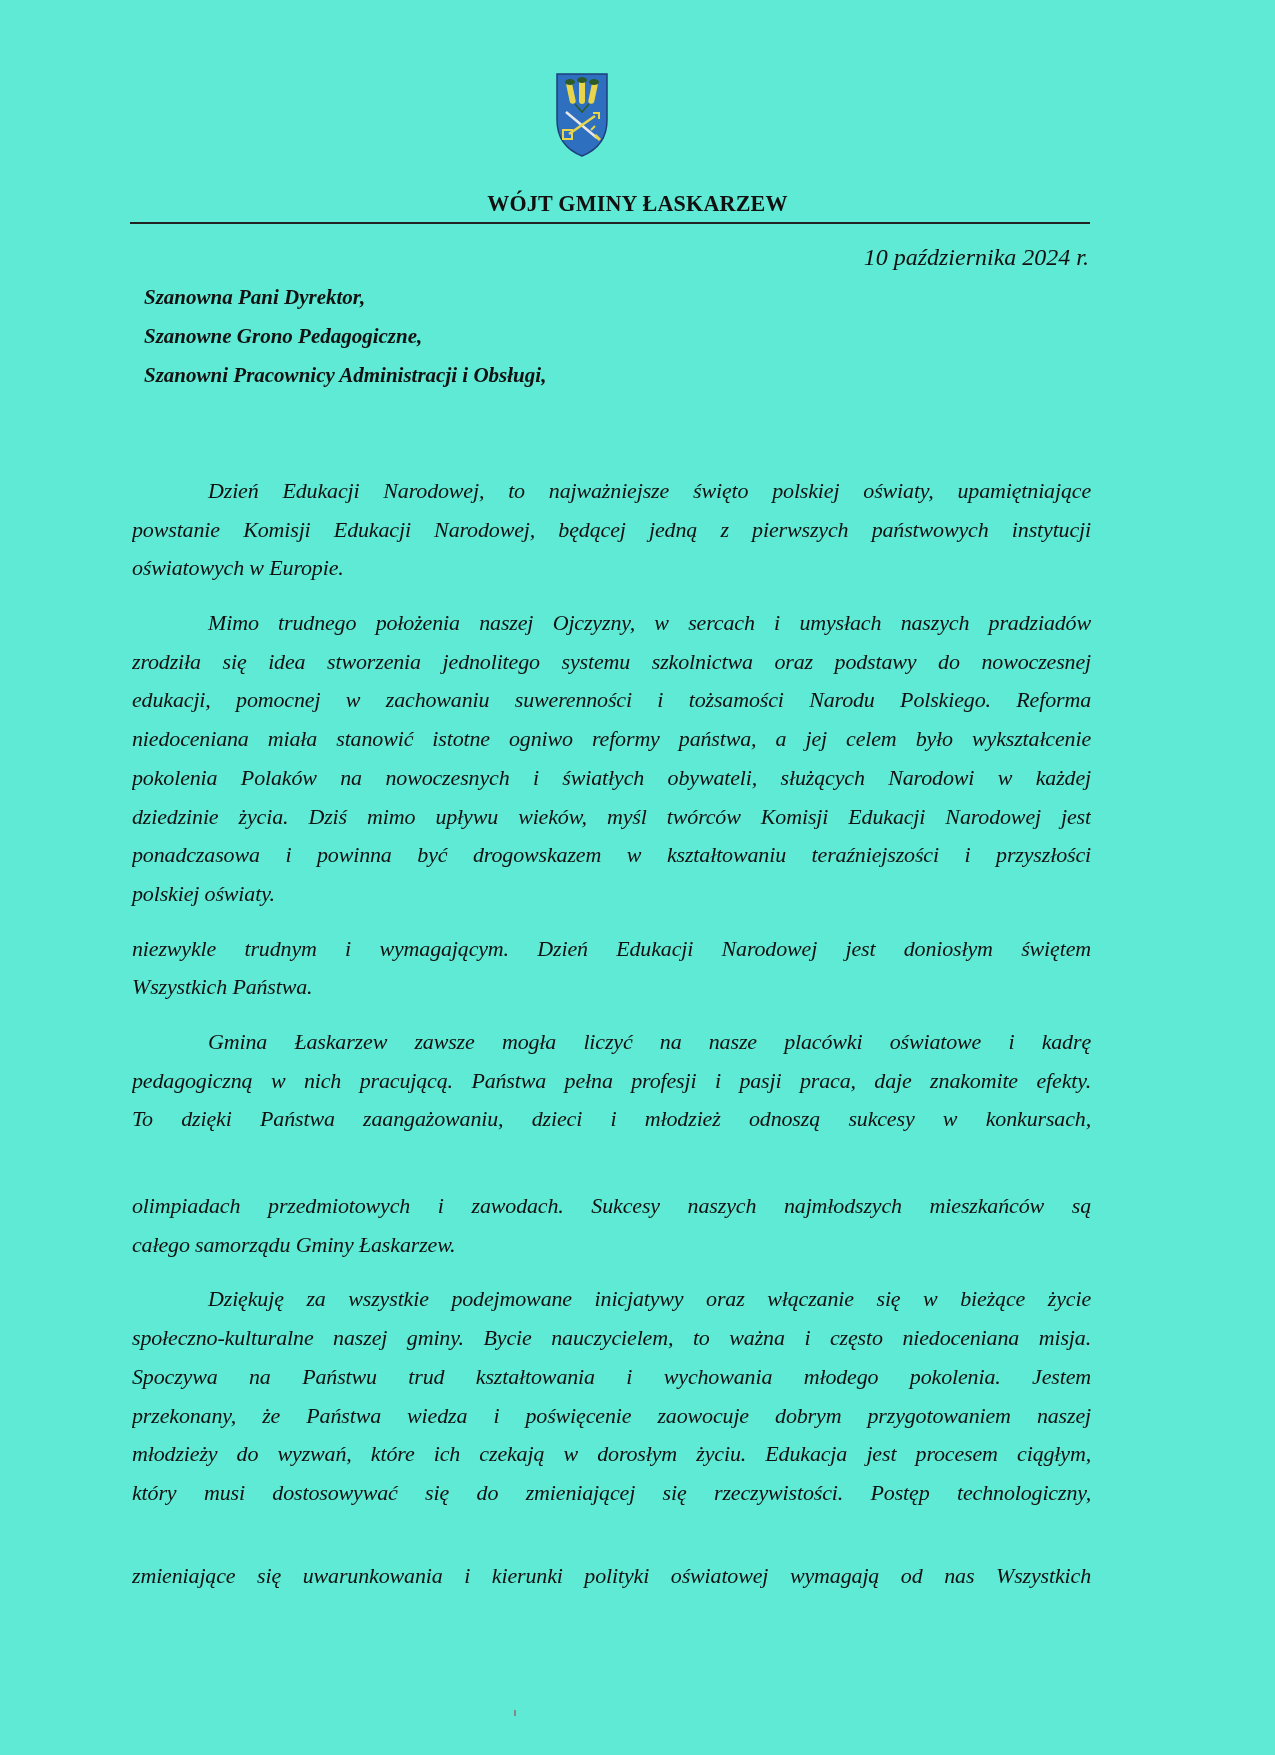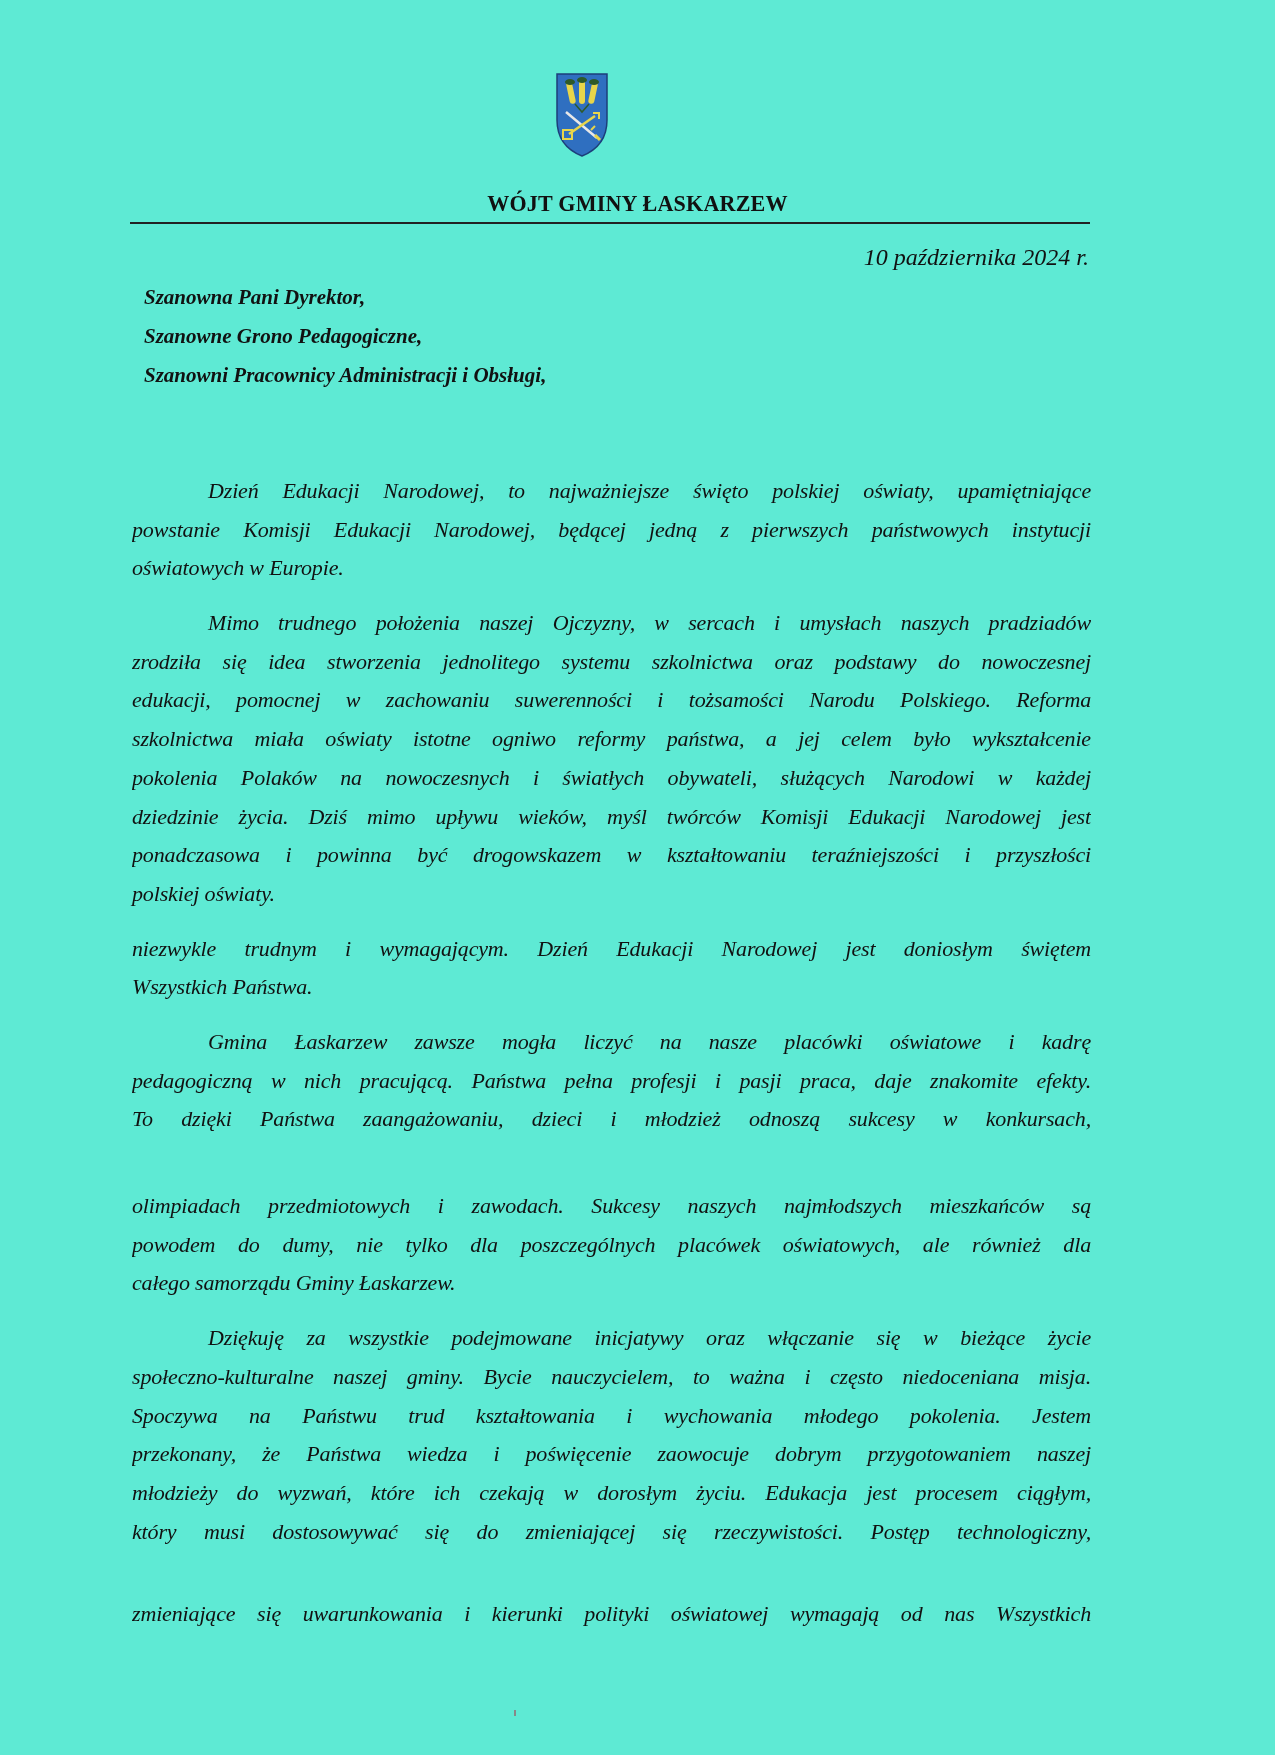--- a/index.html
+++ b/index.html
@@ -148,36 +148,35 @@
   <div class="body-text">
     <div class="paragraph">
       <span class="line first" style="white-space: normal; height: 38.7px; overflow: hidden;">Dzień Edukacji Narodowej, to najważniejsze święto polskiej oświaty, upamiętniające</span>
       <span class="line" style="white-space: normal; height: 38.7px; overflow: hidden;">powstanie Komisji Edukacji Narodowej, będącej jedną z pierwszych państwowych instytucji</span>
       <span class="line last">oświatowych w Europie.</span>
     </div>
     <div class="paragraph">
       <span class="line first" style="white-space: normal; height: 38.7px; overflow: hidden;">Mimo trudnego położenia naszej Ojczyzny, w sercach i umysłach naszych pradziadów</span>
       <span class="line" style="white-space: normal; height: 38.7px; overflow: hidden;">zrodziła się idea stworzenia jednolitego systemu szkolnictwa oraz podstawy do nowoczesnej</span>
       <span class="line" style="white-space: normal; height: 38.7px; overflow: hidden;">edukacji, pomocnej w zachowaniu suwerenności i tożsamości Narodu Polskiego. Reforma</span>
-      <span class="line" style="white-space: normal; height: 38.7px; overflow: hidden;">szkolnictwa miała oświaty istotne ogniwo reformy państwa, a jej celem było wykształcenie</span>
+      <span class="line" style="white-space: normal; height: 38.7px; overflow: hidden;">niedoceniana miała stanowić istotne ogniwo reformy państwa, a jej celem było wykształcenie</span>
       <span class="line" style="white-space: normal; height: 38.7px; overflow: hidden;">pokolenia Polaków na nowoczesnych i światłych obywateli, służących Narodowi w każdej</span>
       <span class="line" style="white-space: normal; height: 38.7px; overflow: hidden;">dziedzinie życia. Dziś mimo upływu wieków, myśl twórców Komisji Edukacji Narodowej jest</span>
       <span class="line" style="white-space: normal; height: 38.7px; overflow: hidden;">ponadczasowa i powinna być drogowskazem w kształtowaniu teraźniejszości i przyszłości</span>
       <span class="line last">polskiej oświaty.</span>
     </div>
     <div class="paragraph">
       <span class="line" style="white-space: normal; height: 38.7px; overflow: hidden;">niezwykle trudnym i wymagającym. Dzień Edukacji Narodowej jest doniosłym świętem</span>
       <span class="line last">Wszystkich Państwa.</span>
     </div>
     <div class="paragraph">
       <span class="line first" style="white-space: normal; height: 38.7px; overflow: hidden;">Gmina Łaskarzew zawsze mogła liczyć na nasze placówki oświatowe i kadrę</span>
       <span class="line" style="white-space: normal; height: 38.7px; overflow: hidden;">pedagogiczną w nich pracującą. Państwa pełna profesji i pasji praca, daje znakomite efekty.</span>
       <span class="line" style="white-space: normal; height: 38.7px; overflow: hidden;">To dzięki Państwa zaangażowaniu, dzieci i młodzież odnoszą sukcesy w konkursach,</span>
       <span class="line" style="white-space: normal; height: 38.7px; overflow: hidden; margin-top: 48px;">olimpiadach przedmiotowych i zawodach. Sukcesy naszych najmłodszych mieszkańców są</span>
-      <span class="line" style="white-space: normal; height: 38.7px; overflow: hidden;">powodem do dumy, nie tylko dla poszczególnych placówek oświatowych, ale również dla</span>
       <span class="line last">całego samorządu Gminy Łaskarzew.</span>
     </div>
     <div class="paragraph">
       <span class="line first" style="white-space: normal; height: 38.7px; overflow: hidden;">Dziękuję za wszystkie podejmowane inicjatywy oraz włączanie się w bieżące życie</span>
       <span class="line" style="white-space: normal; height: 38.7px; overflow: hidden;">społeczno-kulturalne naszej gminy. Bycie nauczycielem, to ważna i często niedoceniana misja.</span>
       <span class="line" style="white-space: normal; height: 38.7px; overflow: hidden;">Spoczywa na Państwu trud kształtowania i wychowania młodego pokolenia. Jestem</span>
       <span class="line" style="white-space: normal; height: 38.7px; overflow: hidden;">przekonany, że Państwa wiedza i poświęcenie zaowocuje dobrym przygotowaniem naszej</span>
       <span class="line" style="white-space: normal; height: 38.7px; overflow: hidden;">młodzieży do wyzwań, które ich czekają w dorosłym życiu. Edukacja jest procesem ciągłym,</span>
       <span class="line" style="white-space: normal; height: 38.7px; overflow: hidden;">który musi dostosowywać się do zmieniającej się rzeczywistości. Postęp technologiczny,</span>
       <span class="line" style="white-space: normal; height: 38.7px; overflow: hidden; margin-top: 44px;">zmieniające się uwarunkowania i kierunki polityki oświatowej wymagają od nas Wszystkich</span>

